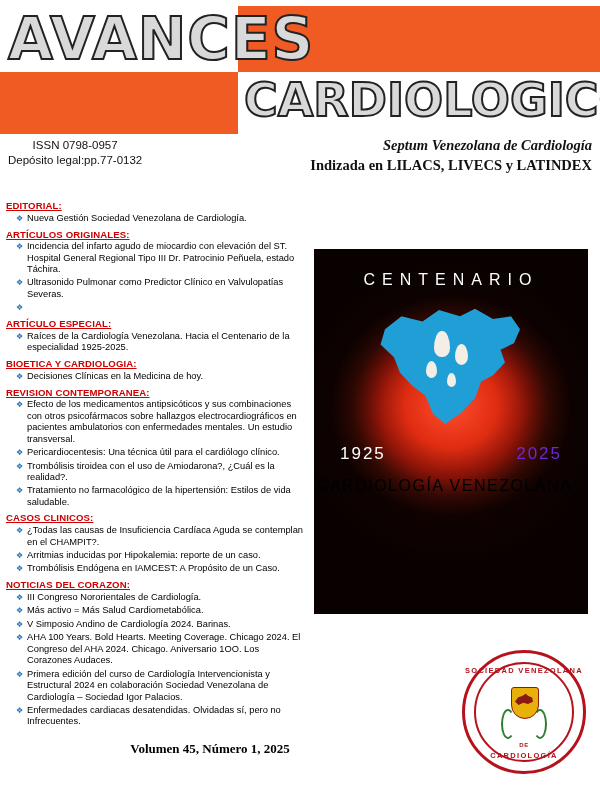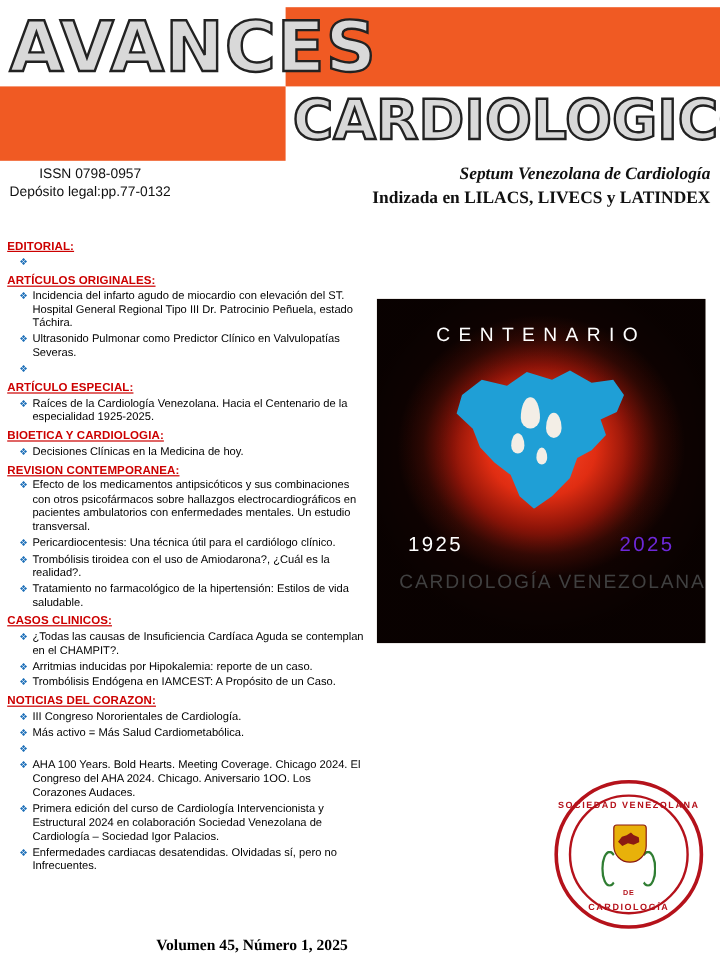--- a/index.html
+++ b/index.html
@@ -137,21 +137,21 @@
     text-align: left;
   }
   .etext { flex: 1; }
 
   
   .cover-img {
     position: absolute;
     left: 314px;
     top: 249px;
     width: 274px;
-    height: 287px;
+    height: 365px;
     background: #f3eee6;
     overflow: hidden;
     border: 0;
   }
   .cover-inner {
     position: absolute;
     inset: 0;
     background:
       radial-gradient(ellipse 120px 110px at 50% 43%, #ff4d2e 0%, #e02d12 38%, #8d1408 62%, #3a0a04 82%, #140301 100%);
   }
@@ -186,24 +186,24 @@
     right: 26px;
     top: 195px;
     color: #6d28d9;
     font-size: 17px;
     letter-spacing: 2px;
     z-index: 5;
   }
   .cover-text-bot {
     position: absolute;
     left: 0;
-    right: 0;
+    right: 13px;
     top: 228px;
-    text-align: right;
-    color: #404040;
+    text-align: center;
+    color: #000000;
     font-size: 16px;
     letter-spacing: 1.5px;
     z-index: 5;
   }
   .venezuela-shape {
     position: absolute;
     left: 62px;
     top: 52px;
     width: 150px;
     height: 128px;
@@ -232,21 +232,20 @@
   .volume-line {
     position: absolute;
     left: 0;
     top: 741px;
     width: 420px;
     text-align: center;
     font-size: 13px;
     font-weight: bold;
     color: #000;
     font-family: "Liberation Serif", serif;
-    margin-top: 39px;
   }
 
   
   .seal {
     position: absolute;
     left: 462px;
     top: 650px;
     width: 124px;
     height: 124px;
   }
@@ -339,20 +338,21 @@
       <div class="l1">Septum Venezolana de Cardiología</div>
       <div class="l2">Indizada en LILACS, LIVECS y LATINDEX</div>
     </div>
   </div>
 
   <div class="toc">
 
     <div class="sec-head">EDITORIAL:</div>
     <div class="entry">
       <span class="bullet">❖</span>
+      <span class="etext">Nueva Gestión Sociedad Venezolana de Cardiología.</span>
     </div>
 
     <div class="sec-head">ARTÍCULOS ORIGINALES:</div>
     <div class="entry">
       <span class="bullet">❖</span>
       <span class="etext">Incidencia del infarto agudo de miocardio con elevación del ST. Hospital General Regional Tipo III Dr. Patrocinio Peñuela, estado Táchira.</span>
     </div>
     <div class="entry">
       <span class="bullet">❖</span>
       <span class="etext">Ultrasonido Pulmonar como Predictor Clínico en Valvulopatías Severas.</span>
@@ -409,20 +409,21 @@
     <div class="entry">
       <span class="bullet">❖</span>
       <span class="etext">III Congreso Nororientales de Cardiología.</span>
     </div>
     <div class="entry">
       <span class="bullet">❖</span>
       <span class="etext">Más activo = Más Salud Cardiometabólica.</span>
     </div>
     <div class="entry">
       <span class="bullet">❖</span>
+      <span class="etext">V Simposio Andino de Cardiología 2024. Barinas.</span>
     </div>
     <div class="entry">
       <span class="bullet">❖</span>
       <span class="etext">AHA 100 Years. Bold Hearts. Meeting Coverage. Chicago 2024.  El Congreso del AHA 2024. Chicago. Aniversario 1OO. Los Corazones Audaces.</span>
     </div>
     <div class="entry">
       <span class="bullet">❖</span>
       <span class="etext">Primera edición del curso de Cardiología Intervencionista y Estructural 2024 en colaboración Sociedad Venezolana de Cardiología – Sociedad Igor Palacios.</span>
     </div>
     <div class="entry">

